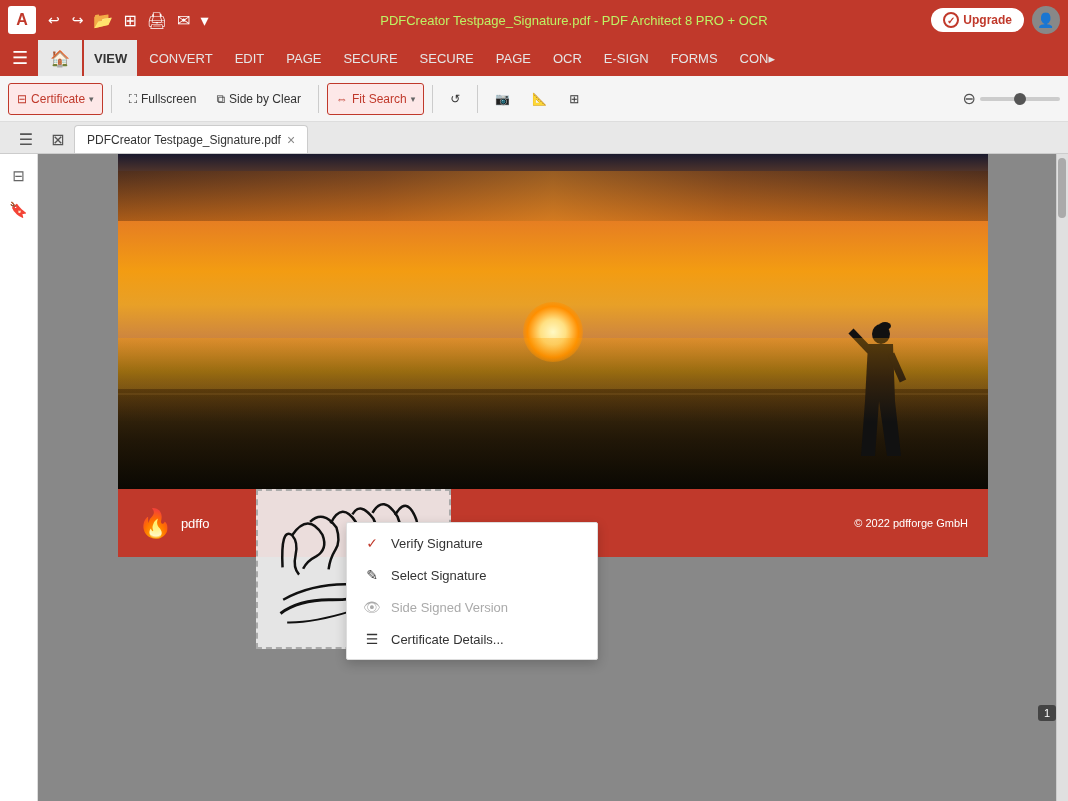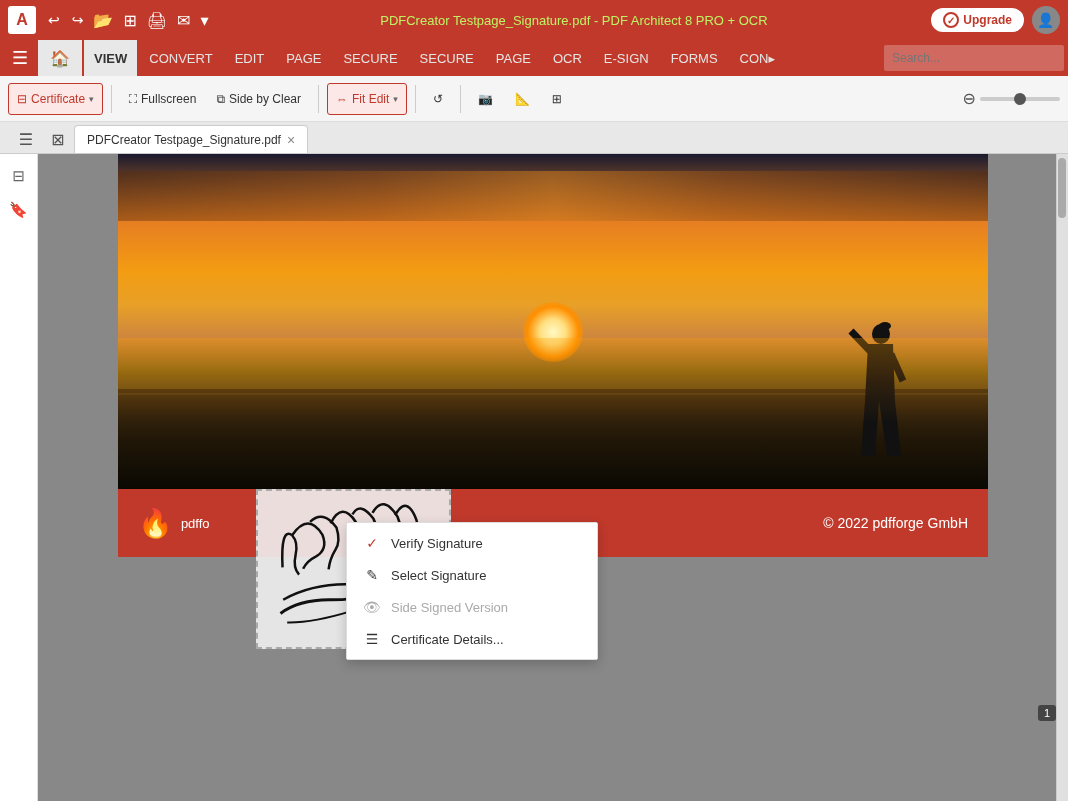--- a/index.html
+++ b/index.html
@@ -294,21 +294,21 @@
       font-size: 13px;
     }
     .pdf-footer-logo {
       display: flex; align-items: center; gap: 8px;
     }
     .pdf-footer-logo .flame {
       font-size: 28px;
     }
     .footer-right {
       margin-left: auto;
-      font-size: 14px;
+      font-size: 11px;
     }
 
     
     .signature-box {
       position: absolute;
       left: 138px;
       top: 335px;
       width: 195px;
       height: 160px;
       border: 2px dashed #aaa;
@@ -439,21 +439,20 @@
   <div class="menu-item">CONVERT</div>
   <div class="menu-item">EDIT</div>
   <div class="menu-item">PAGE</div>
   <div class="menu-item">SECURE</div>
   <div class="menu-item">SECURE</div>
   <div class="menu-item">PAGE</div>
   <div class="menu-item">OCR</div>
   <div class="menu-item">E-SIGN</div>
   <div class="menu-item">FORMS</div>
   <div class="menu-item">CON▸</div>
-  <input class="search-box" type="text" placeholder="Search..." style="">
 </div>
 
 <div id="toolbar">
   <div class="toolbar-group">
     <button class="tb-btn active">
       <span>⊟</span>
       <span>Certificate</span>
       <span class="arrow">▾</span>
     </button>
   </div>
@@ -464,21 +463,21 @@
       <span>Fullscreen</span>
     </button>
     <button class="tb-btn">
       <span>⧉</span>
       <span>Side by Clear</span>
     </button>
   </div>
   <div class="toolbar-divider"></div>
   <button class="tb-btn active">
     <span>⇔</span>
-    <span>Fit Edit</span>
+    <span>Fit Search</span>
     <span class="arrow">▾</span>
   </button>
   <div class="toolbar-divider"></div>
   <button class="tb-btn">
     <span>↺</span>
   </button>
   <div class="toolbar-divider"></div>
   <button class="tb-btn">
     <span>📷</span>
   </button>

